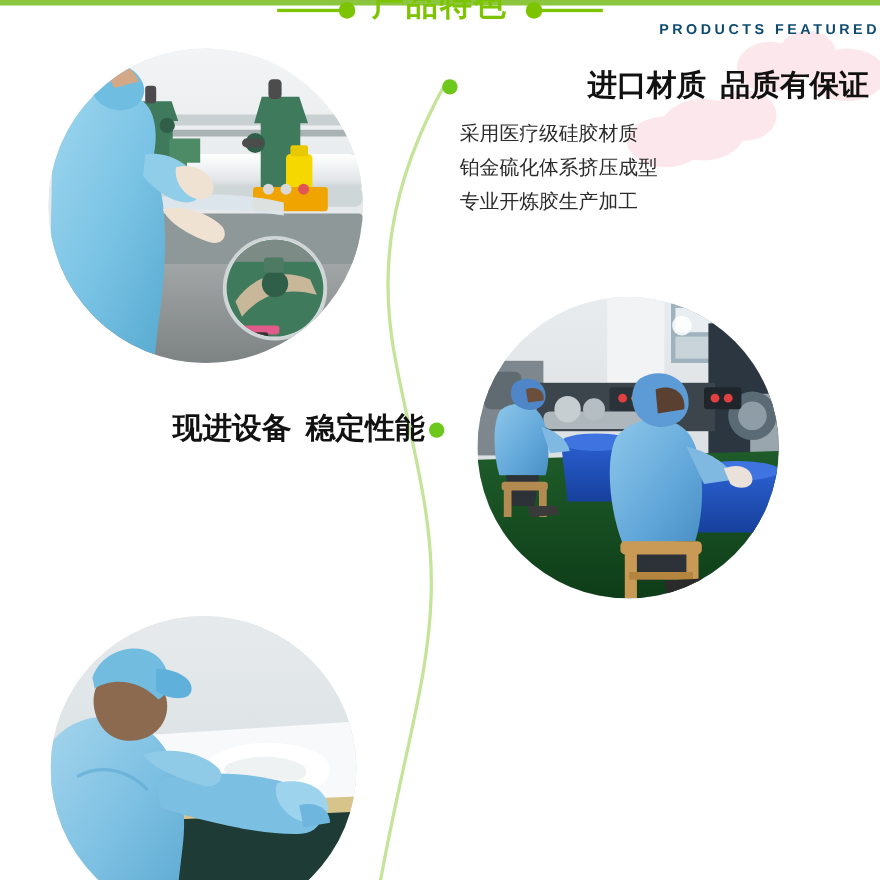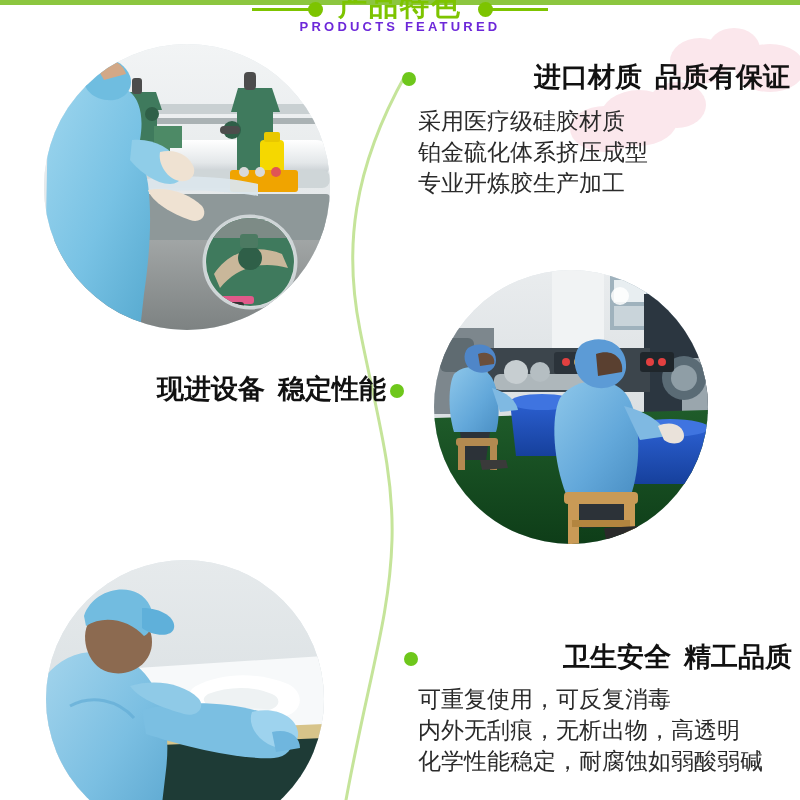--- a/index.html
+++ b/index.html
@@ -69,24 +69,24 @@
     color: #7DC400;
     letter-spacing: 2px;
     line-height: 30px;
     white-space: nowrap;
   }
   .banner-sub {
     position: absolute;
     top: 19px;
     left: 0;
     width: 800px;
-    text-align: center;
+    text-align: right;
     font-size: 13px;
     font-weight: bold;
-    color: #6d28d9;
+    color: #0c4a6e;
     letter-spacing: 3.2px;
     white-space: nowrap;
   }
 
   
   .pink-blob {
     position: absolute;
     pointer-events: none;
   }
   .pink-blob span {
@@ -121,21 +121,21 @@
     font-size: 27px;
     font-weight: bold;
     color: #111111;
     white-space: nowrap;
     line-height: 34px;
     text-align: right;
   }
   .blk-head .gap { display: inline-block; width: 13px; }
 
   .blk-line {
-    font-size: 23px;
+    font-size: 18px;
     color: #2b2b2b;
     line-height: 31px;
     white-space: nowrap;
     font-family: "Liberation Serif", "DejaVu Serif", serif;
   }
 
   .bullet-dot {
     position: absolute;
     width: 14px;
     height: 14px;
@@ -420,25 +420,14 @@
     </div>
   </div>
 
   <div class="block right-align" style="left:20px; top:372px; width:366px;">
     <div class="bullet-dot" style="left:370px; top:12px;"></div>
     <div class="blk-head">
       <span>现进设备</span><span class="gap"></span><span>稳定性能</span>
     </div>
   </div>
 
-  <div class="block" style="left:400px; top:640px; width:392px;">
-    <div class="bullet-dot" style="left:4px; top:12px;"></div>
-    <div class="blk-head" style="margin-left:26px;">
-      <span>卫生安全</span><span class="gap"></span><span>精工品质</span>
-    </div>
-    <div style="margin-left:18px; margin-top:10px;">
-      <div class="blk-line">可重复使用，可反复消毒</div>
-      <div class="blk-line">内外无刮痕，无析出物，高透明</div>
-      <div class="blk-line">化学性能稳定，耐腐蚀如弱酸弱碱</div>
-    </div>
-  </div>
 
 </div>
 
 </body></html>

